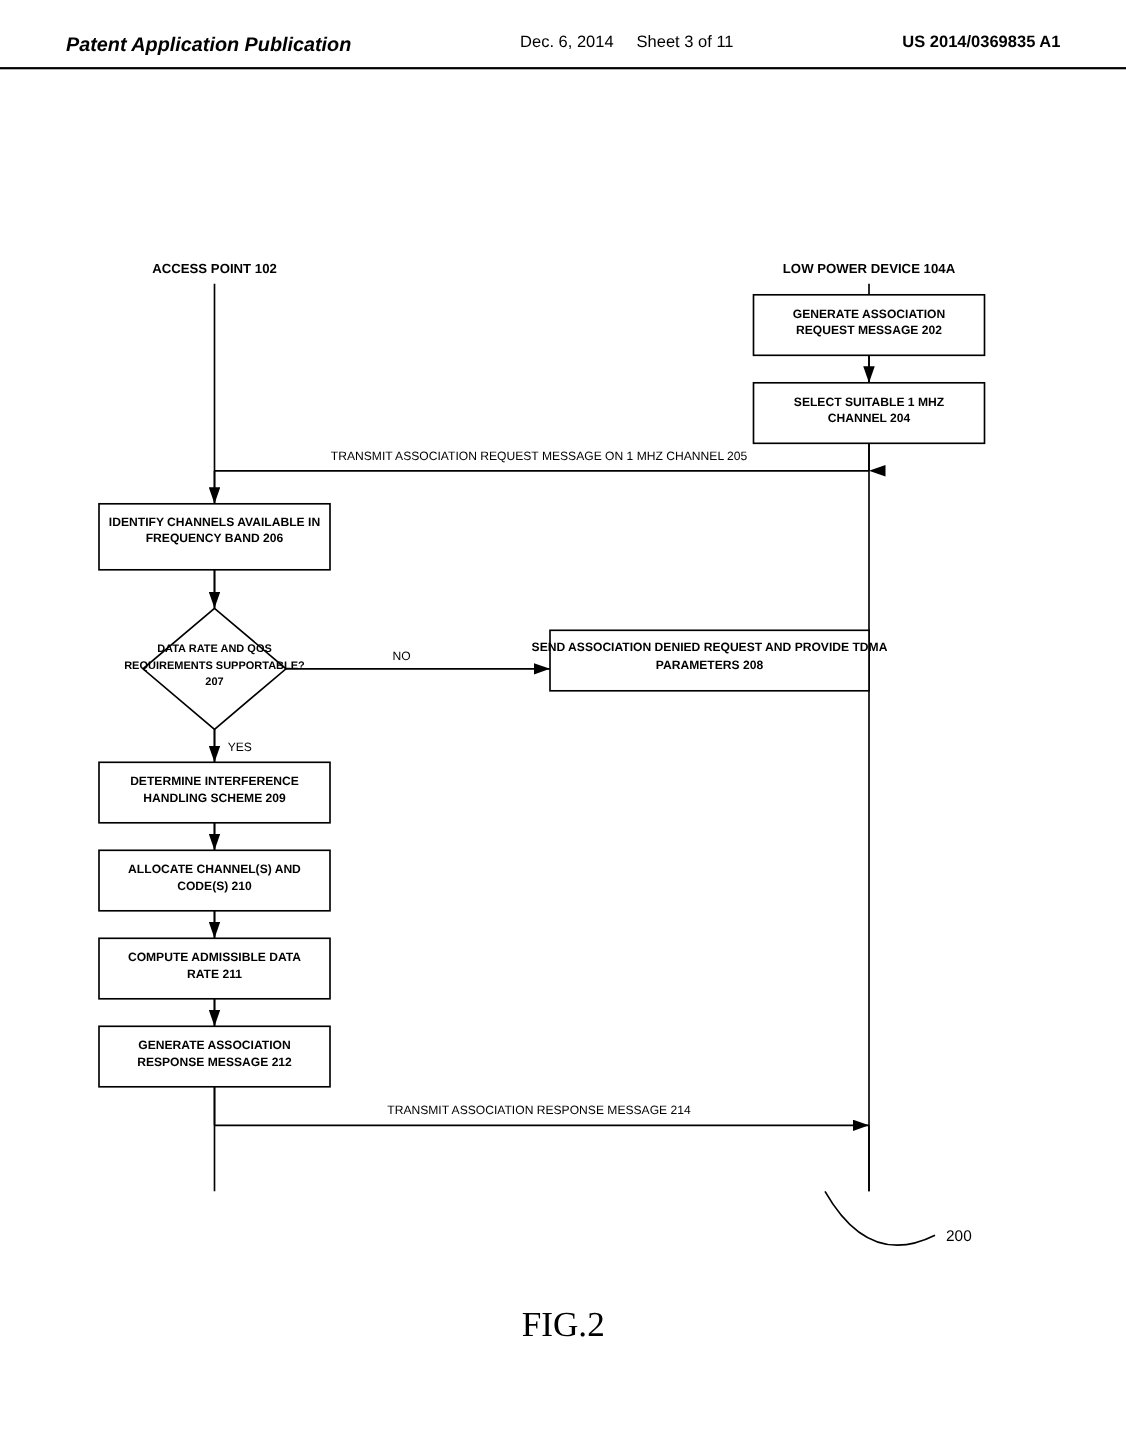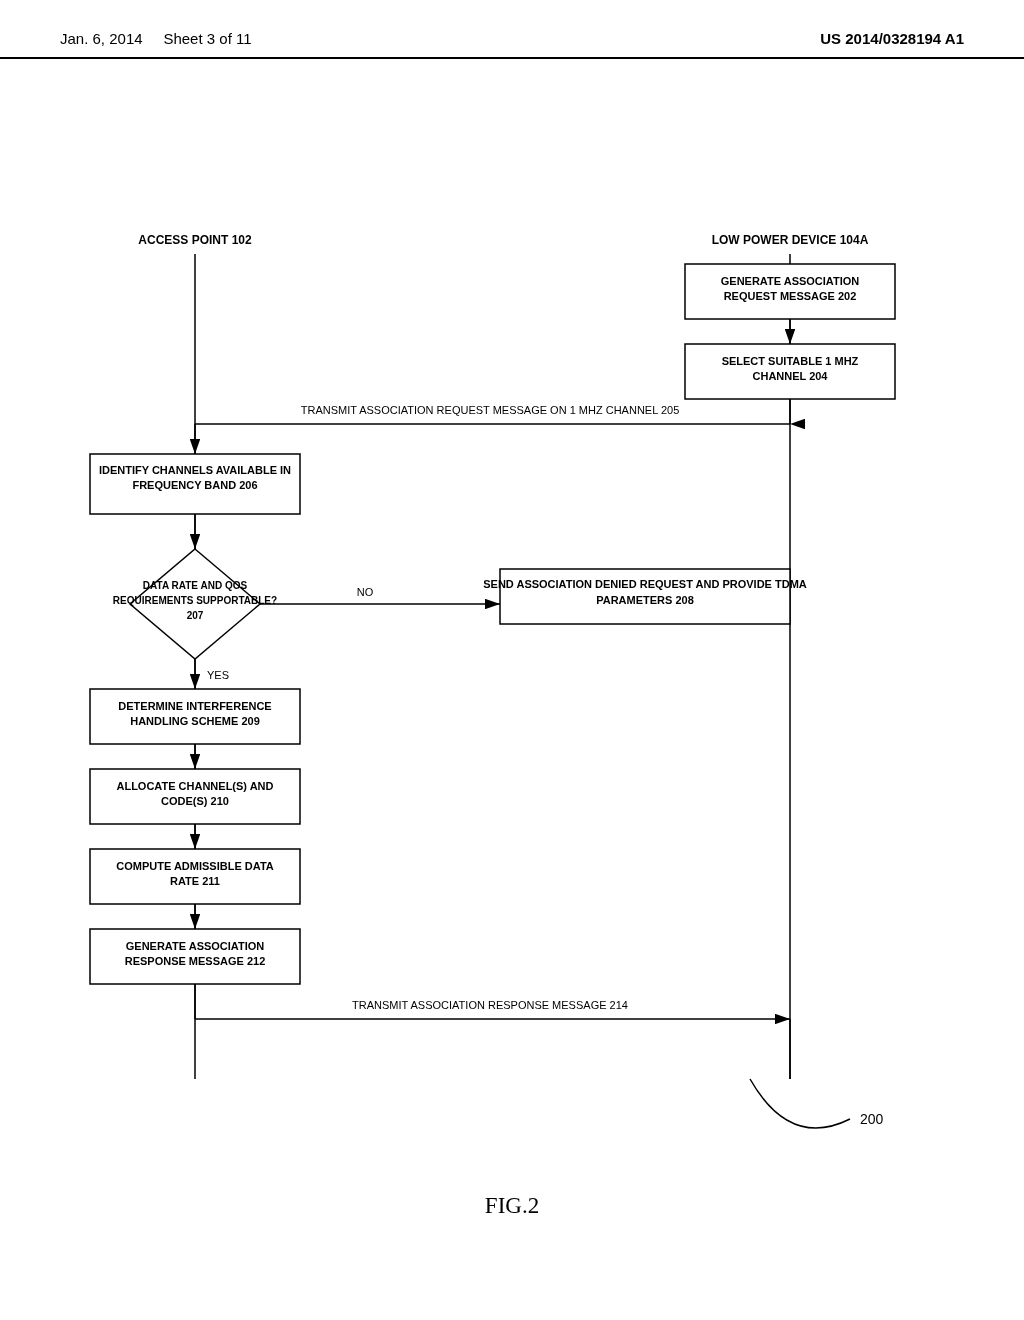--- a/index.html
+++ b/index.html
@@ -49,35 +49,36 @@
       width: 100%;
       height: 100%;
     }
 
     
     .fig-label {
       position: absolute;
       bottom: 60px;
       left: 50%;
       transform: translateX(-50%);
-      font-size: 23px;
+      font-size: 32px;
       font-family: 'Times New Roman', serif;
       font-weight: normal;
     }
   </style>
 </head>
 <body>
 
 <div class="header">
+  <div class="header-left">Patent Application Publication</div>
   <div class="header-center">
-    <span>Jan. 6, 2014</span>
+    <span>Dec. 6, 2014</span>
     &nbsp;&nbsp;&nbsp;
     <span>Sheet 3 of 11</span>
   </div>
-  <div class="header-right">US 2014/0328194 A1</div>
+  <div class="header-right">US 2014/0369835 A1</div>
 </div>
 
 <div class="diagram-area">
   <svg class="diagram-svg" viewBox="0 0 1024 1220">
 
     <text x="195" y="185" text-anchor="middle" font-family="Arial" font-size="12" font-weight="bold">ACCESS POINT 102</text>
 
     <text x="790" y="185" text-anchor="middle" font-family="Arial" font-size="12" font-weight="bold">LOW POWER DEVICE 104A</text>
 
     <line x1="195" y1="195" x2="195" y2="1020" stroke="#000" stroke-width="1.5"></line>

